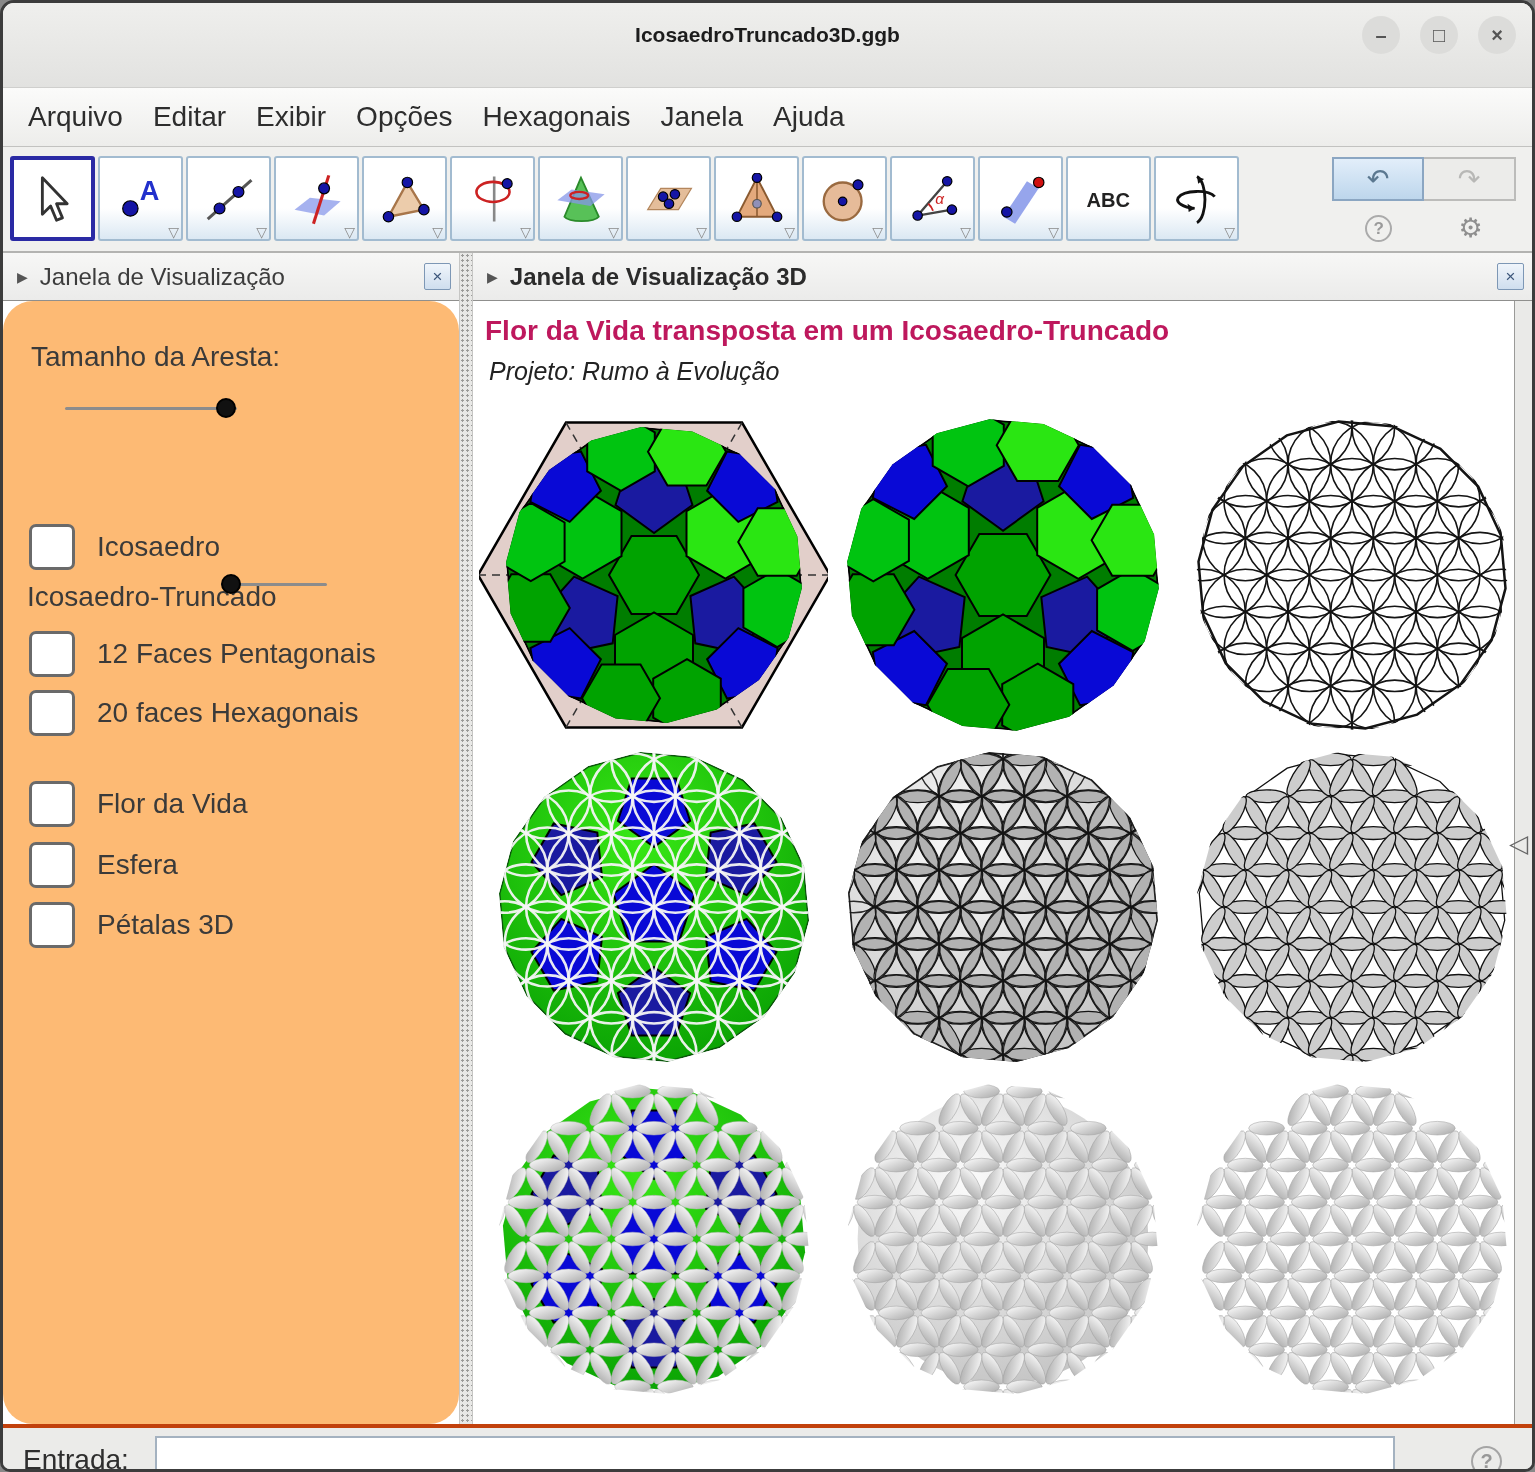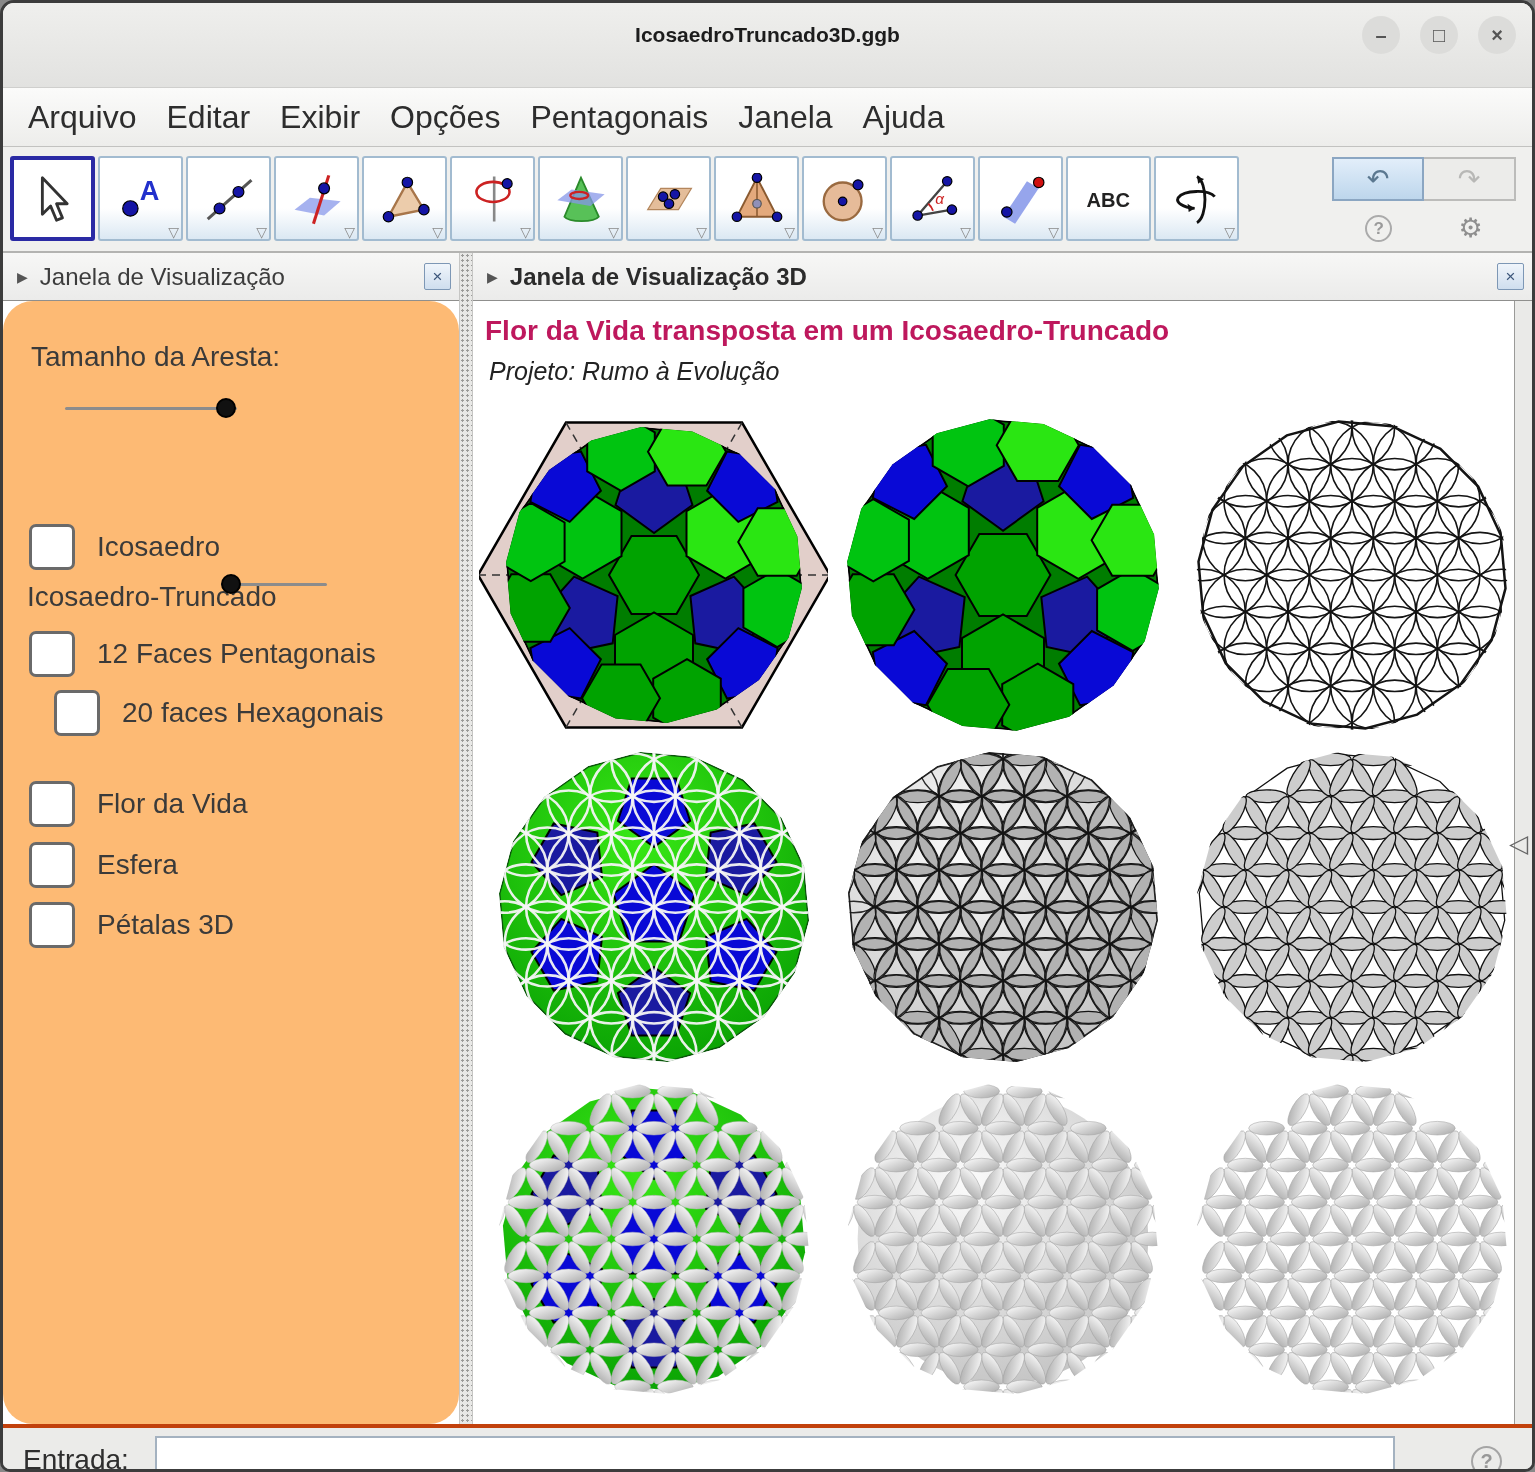--- a/index.html
+++ b/index.html
@@ -12,21 +12,21 @@
   
   .titlebar { height:84px; position:relative; background:linear-gradient(#efefed,#e2e2e0); }
   .title { position:absolute; left:0; right:0; top:20px; text-align:center;
            font-size:21px; font-weight:bold; color:#1c1c1c; }
   .winbtns { position:absolute; right:16px; top:13px; display:flex; gap:20px; }
   .winbtn { width:38px; height:38px; border-radius:50%; background:#dcdcda; color:#555;
             display:flex; align-items:center; justify-content:center; font-size:20px; font-weight:bold; }
   
   .menubar { height:60px; display:flex; align-items:center; background:linear-gradient(#fbfbfa,#ededeb);
              border-top:1px solid #cfcfcd; border-bottom:1px solid #c2c2c0; padding-left:10px; }
-  .menu-item { font-size:32px; color:#2d2d2d; padding:10px 15px; }
+  .menu-item { font-size:28px; color:#2d2d2d; padding:10px 15px; }
   
   .toolbar { height:106px; background:#f0f0ee; border-bottom:2px solid #b3b3b1; position:relative; }
   .tools { position:absolute; left:7px; top:9px; display:flex; gap:3px; }
   .toolbtn { width:85px; height:85px; position:relative; border:2px solid #a2bbd0; border-radius:3px;
              background:linear-gradient(180deg,#ffffff 62%,#dbe8f3 100%);
              display:flex; align-items:center; justify-content:center; }
   .toolbtn.selected { border:4px solid #2a2aa4; background:#fff; }
   .dd { position:absolute; right:2px; bottom:-1px; font-size:14px; color:#8a8a8a; }
   .tb-right { position:absolute; right:16px; top:10px; width:184px; }
   .ur { display:flex; }
@@ -103,21 +103,21 @@
           <span>×</span>
         </div>
     </div>
   </div>
 
   <div class="menubar">
     <span class="menu-item">Arquivo</span>
     <span class="menu-item">Editar</span>
     <span class="menu-item">Exibir</span>
     <span class="menu-item">Opções</span>
-    <span class="menu-item">Pentagonais</span>
+    <span class="menu-item">Hexagonais</span>
     <span class="menu-item">Janela</span>
     <span class="menu-item">Ajuda</span>
   </div>
 
   <div class="toolbar">
     <div class="tools">
       <div class="toolbtn selected">
         <svg width="52" height="52" viewBox="0 0 44 44">
           <path d="M13 4 L13 35 L20 28 L25 40 L30 38 L25 26 L34 26 Z" fill="#fff" stroke="#333" stroke-width="2.4" stroke-linejoin="round"></path>
         </svg>
@@ -268,21 +268,21 @@
           <div class="cbox"></div>
           <div class="cblabel">Icosaedro</div>
         </div>
 
         <div class="section-lbl" style="top:280px;">Icosaedro-Truncado</div>
 
         <div class="cbrow" style="left:26px; top:330px;">
           <div class="cbox"></div>
           <div class="cblabel">12 Faces Pentagonais</div>
         </div>
-        <div class="cbrow" style="left:26px; top:389px;margin-left:25px;">
+        <div class="cbrow" style="left:26px; top:389px;">
           <div class="cbox"></div>
           <div class="cblabel">20 faces Hexagonais</div>
         </div>
 
         <div class="cbrow" style="left:26px; top:480px;">
           <div class="cbox"></div>
           <div class="cblabel">Flor da Vida</div>
         </div>
         <div class="cbrow" style="left:26px; top:541px;">
           <div class="cbox"></div>

